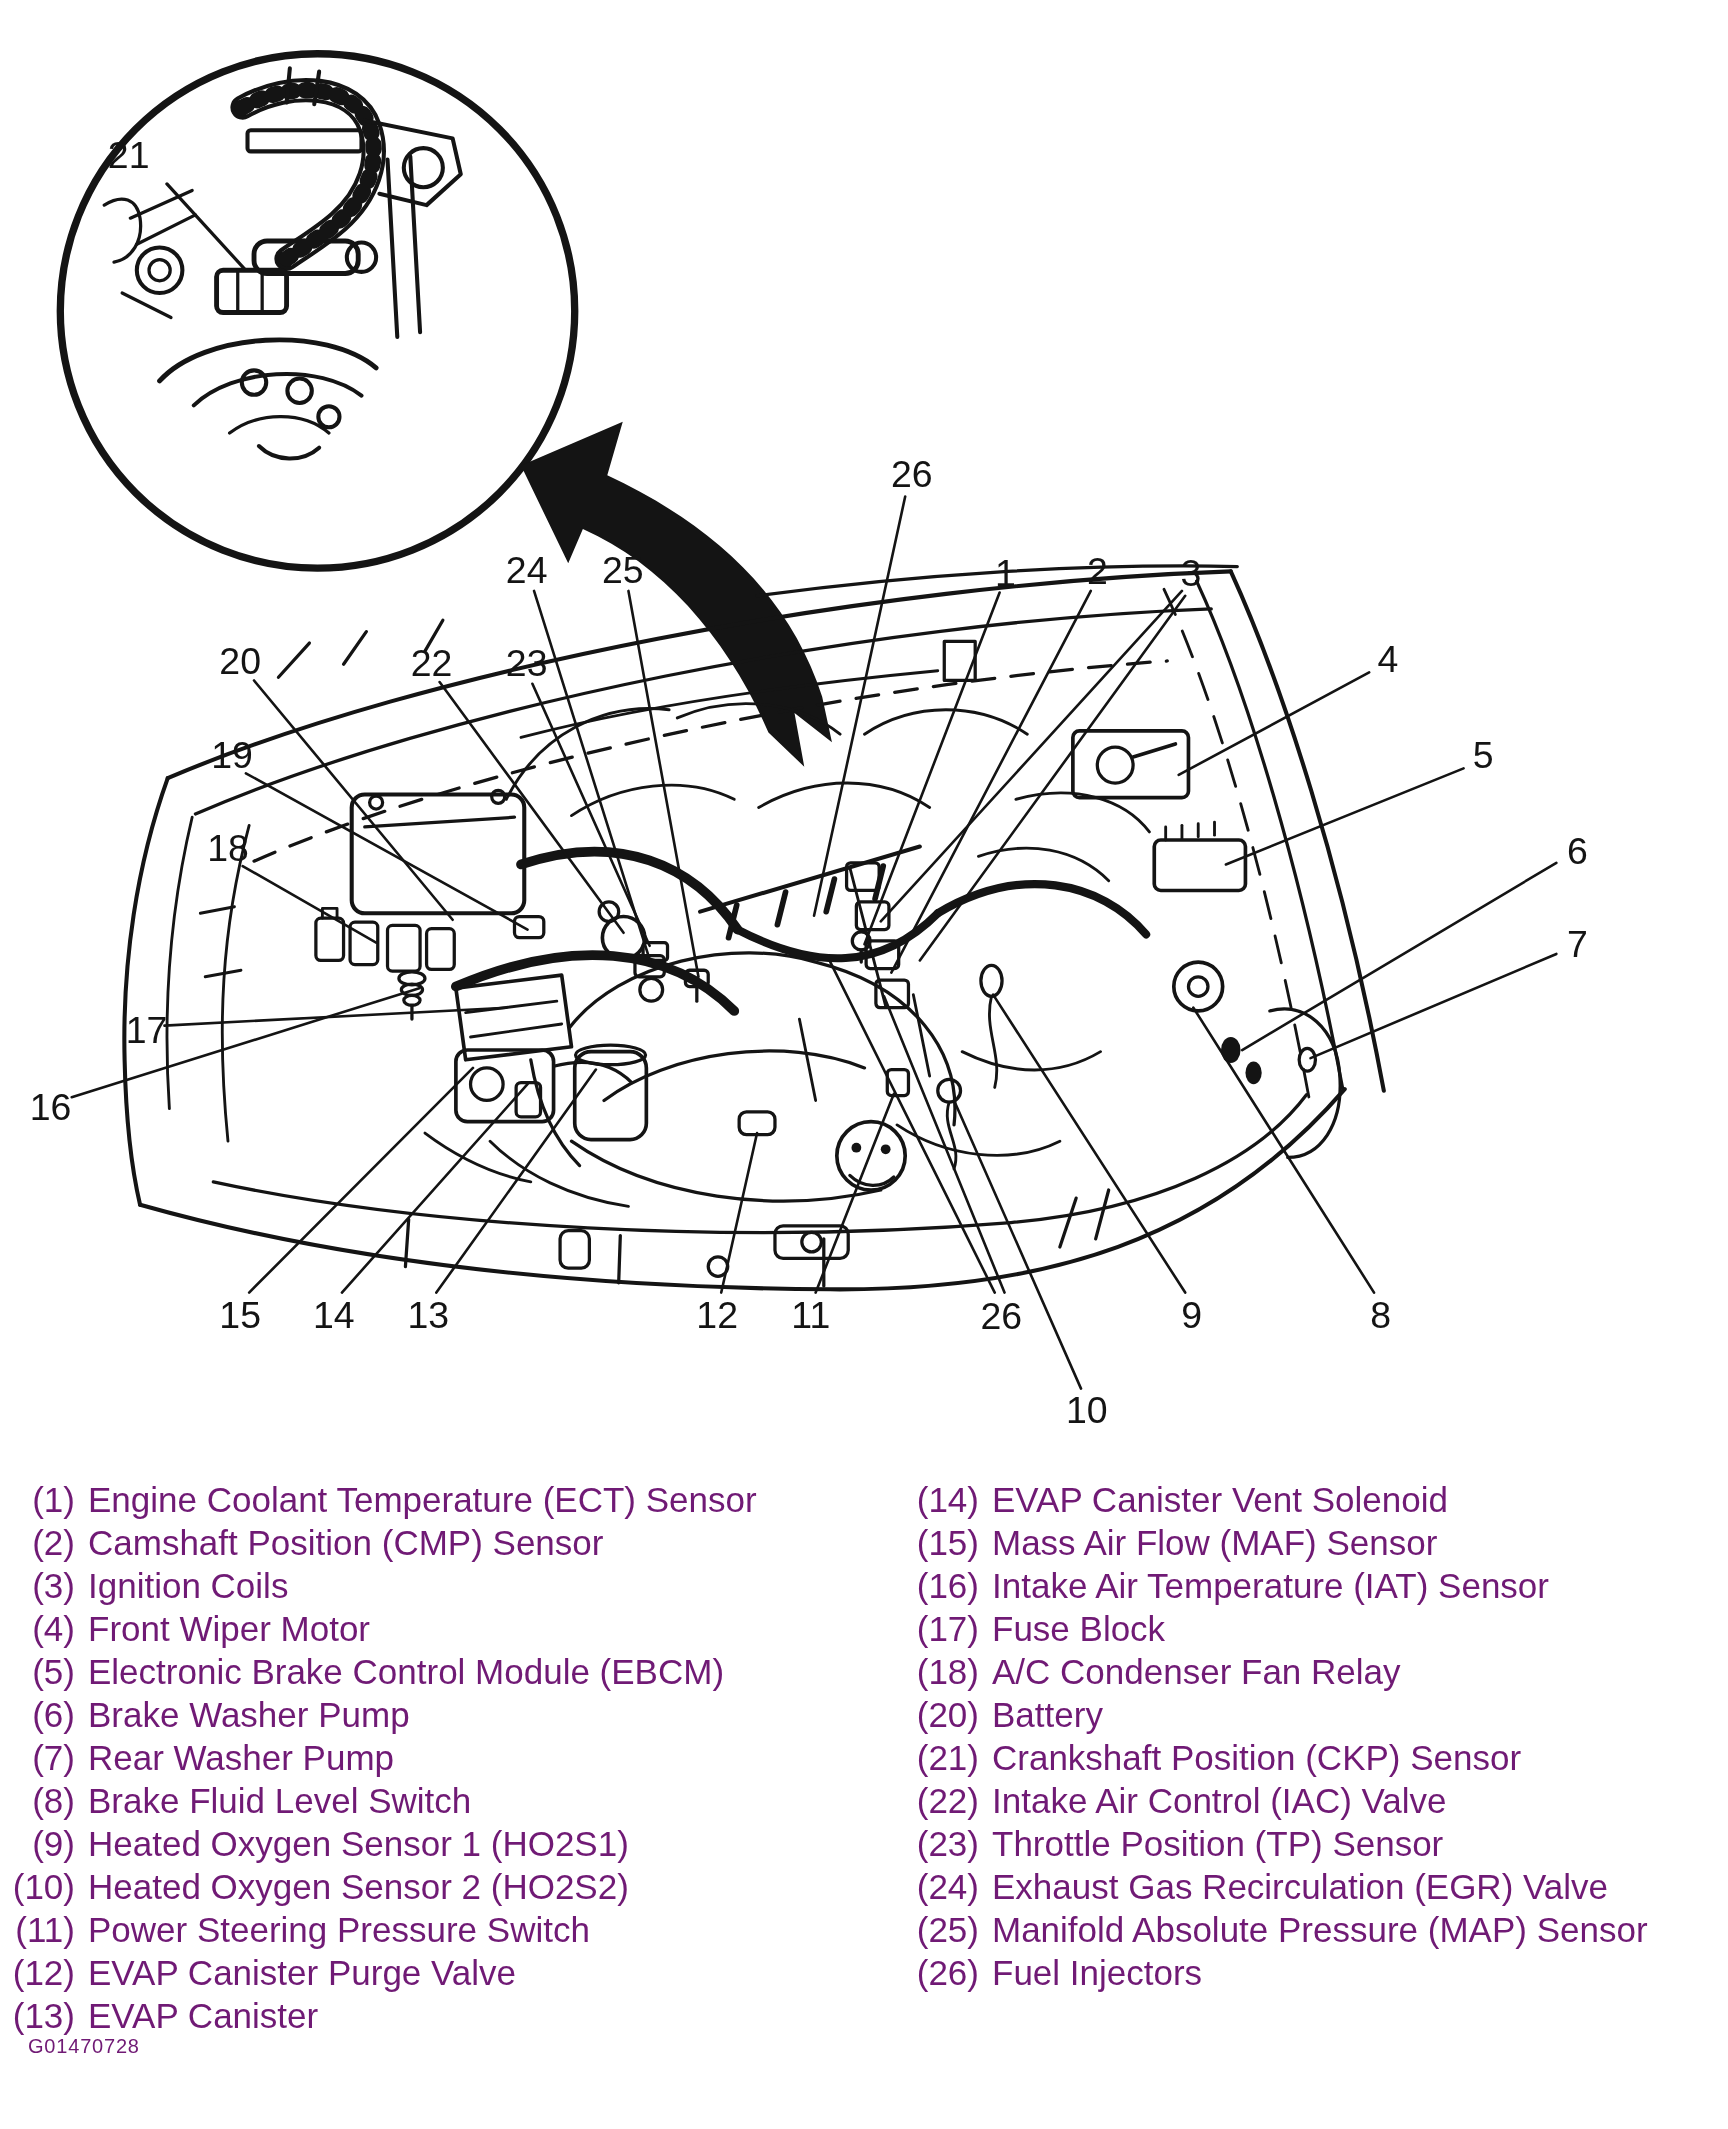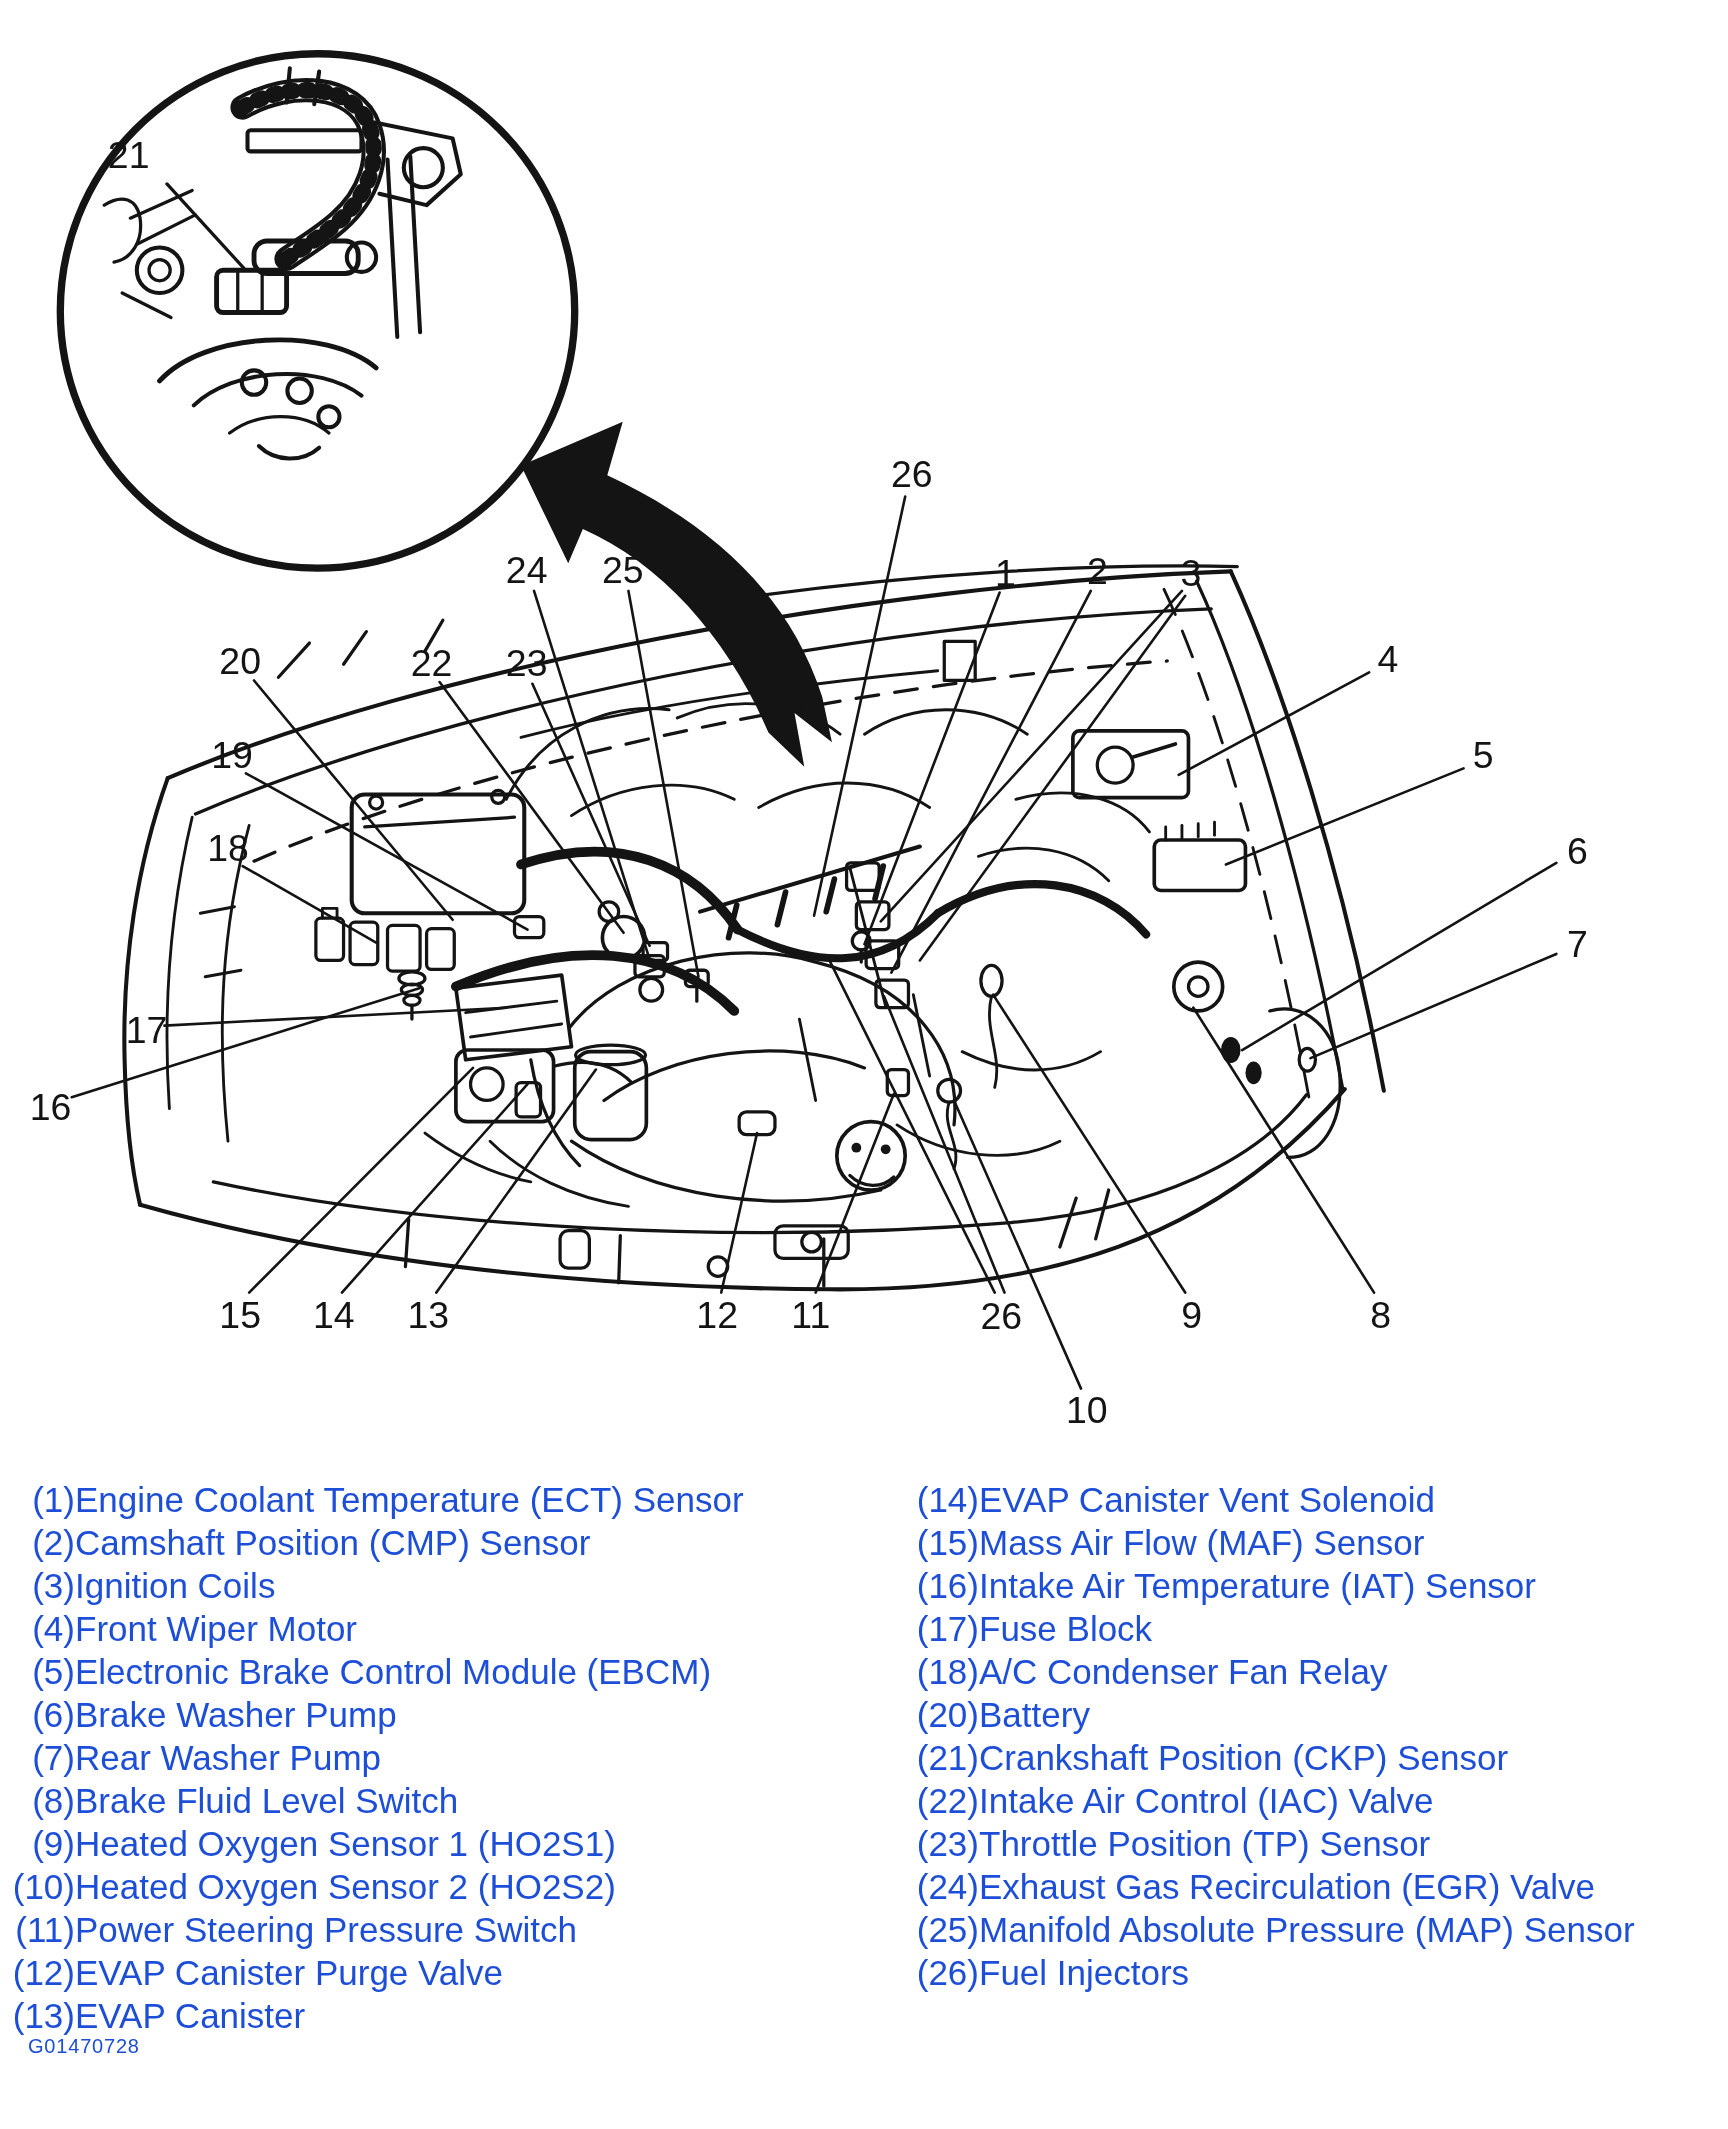--- a/index.html
+++ b/index.html
@@ -1,26 +1,26 @@
 <!DOCTYPE html>
 <html style="font-size:13px"><head>
 <meta charset="utf-8">
 <style>
   html,body{margin:0;padding:0;background:#ffffff;}
   #page{position:relative;width:1729px;height:2129px;background:#ffffff;overflow:hidden;
-        font-family:"Liberation Sans", sans-serif;color:#1d4ed8;}
+        font-family:"Liberation Sans", sans-serif;color:#701a75;}
   #diagram-svg{position:absolute;left:0;top:0;}
   .ln{stroke:#141414;fill:none;stroke-linecap:round;stroke-linejoin:round;}
   .co{font-family:"Liberation Sans", sans-serif;font-size:46px;fill:#141414;
       text-anchor:middle;}
   .legend-col{position:absolute;width:830px;}
   .legend-row{display:flex;align-items:baseline;height:43px;font-size:35px;line-height:43px;
               white-space:nowrap;}
   .legend-num{display:inline-block;width:75px;text-align:right;flex:0 0 75px;}
-  .legend-label{text-align:center;}
+  .legend-label{margin-left:13px;text-align:center;}
   #figure-id{position:absolute;left:28px;top:2035px;font-size:20px;letter-spacing:0.8px;}
 </style>
 </head>
 <body>
 
 <div id="page">
 
   <svg id="diagram-svg" width="1729" height="1457" viewBox="0 0 2124 1790">
 
     <g>

